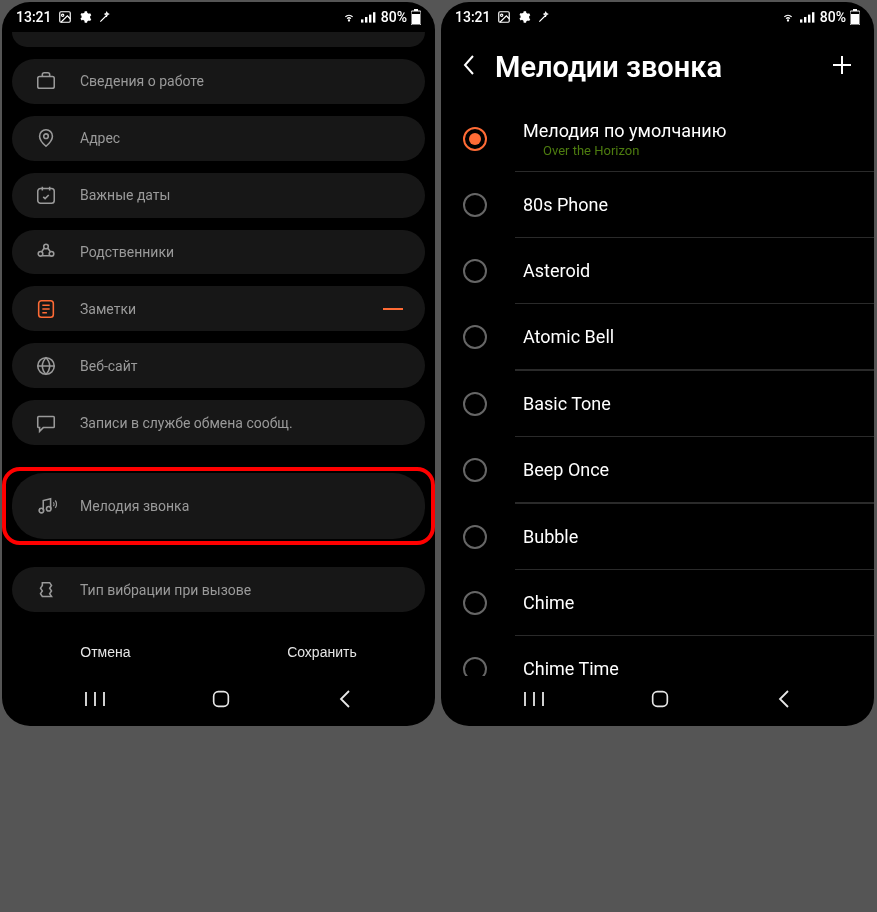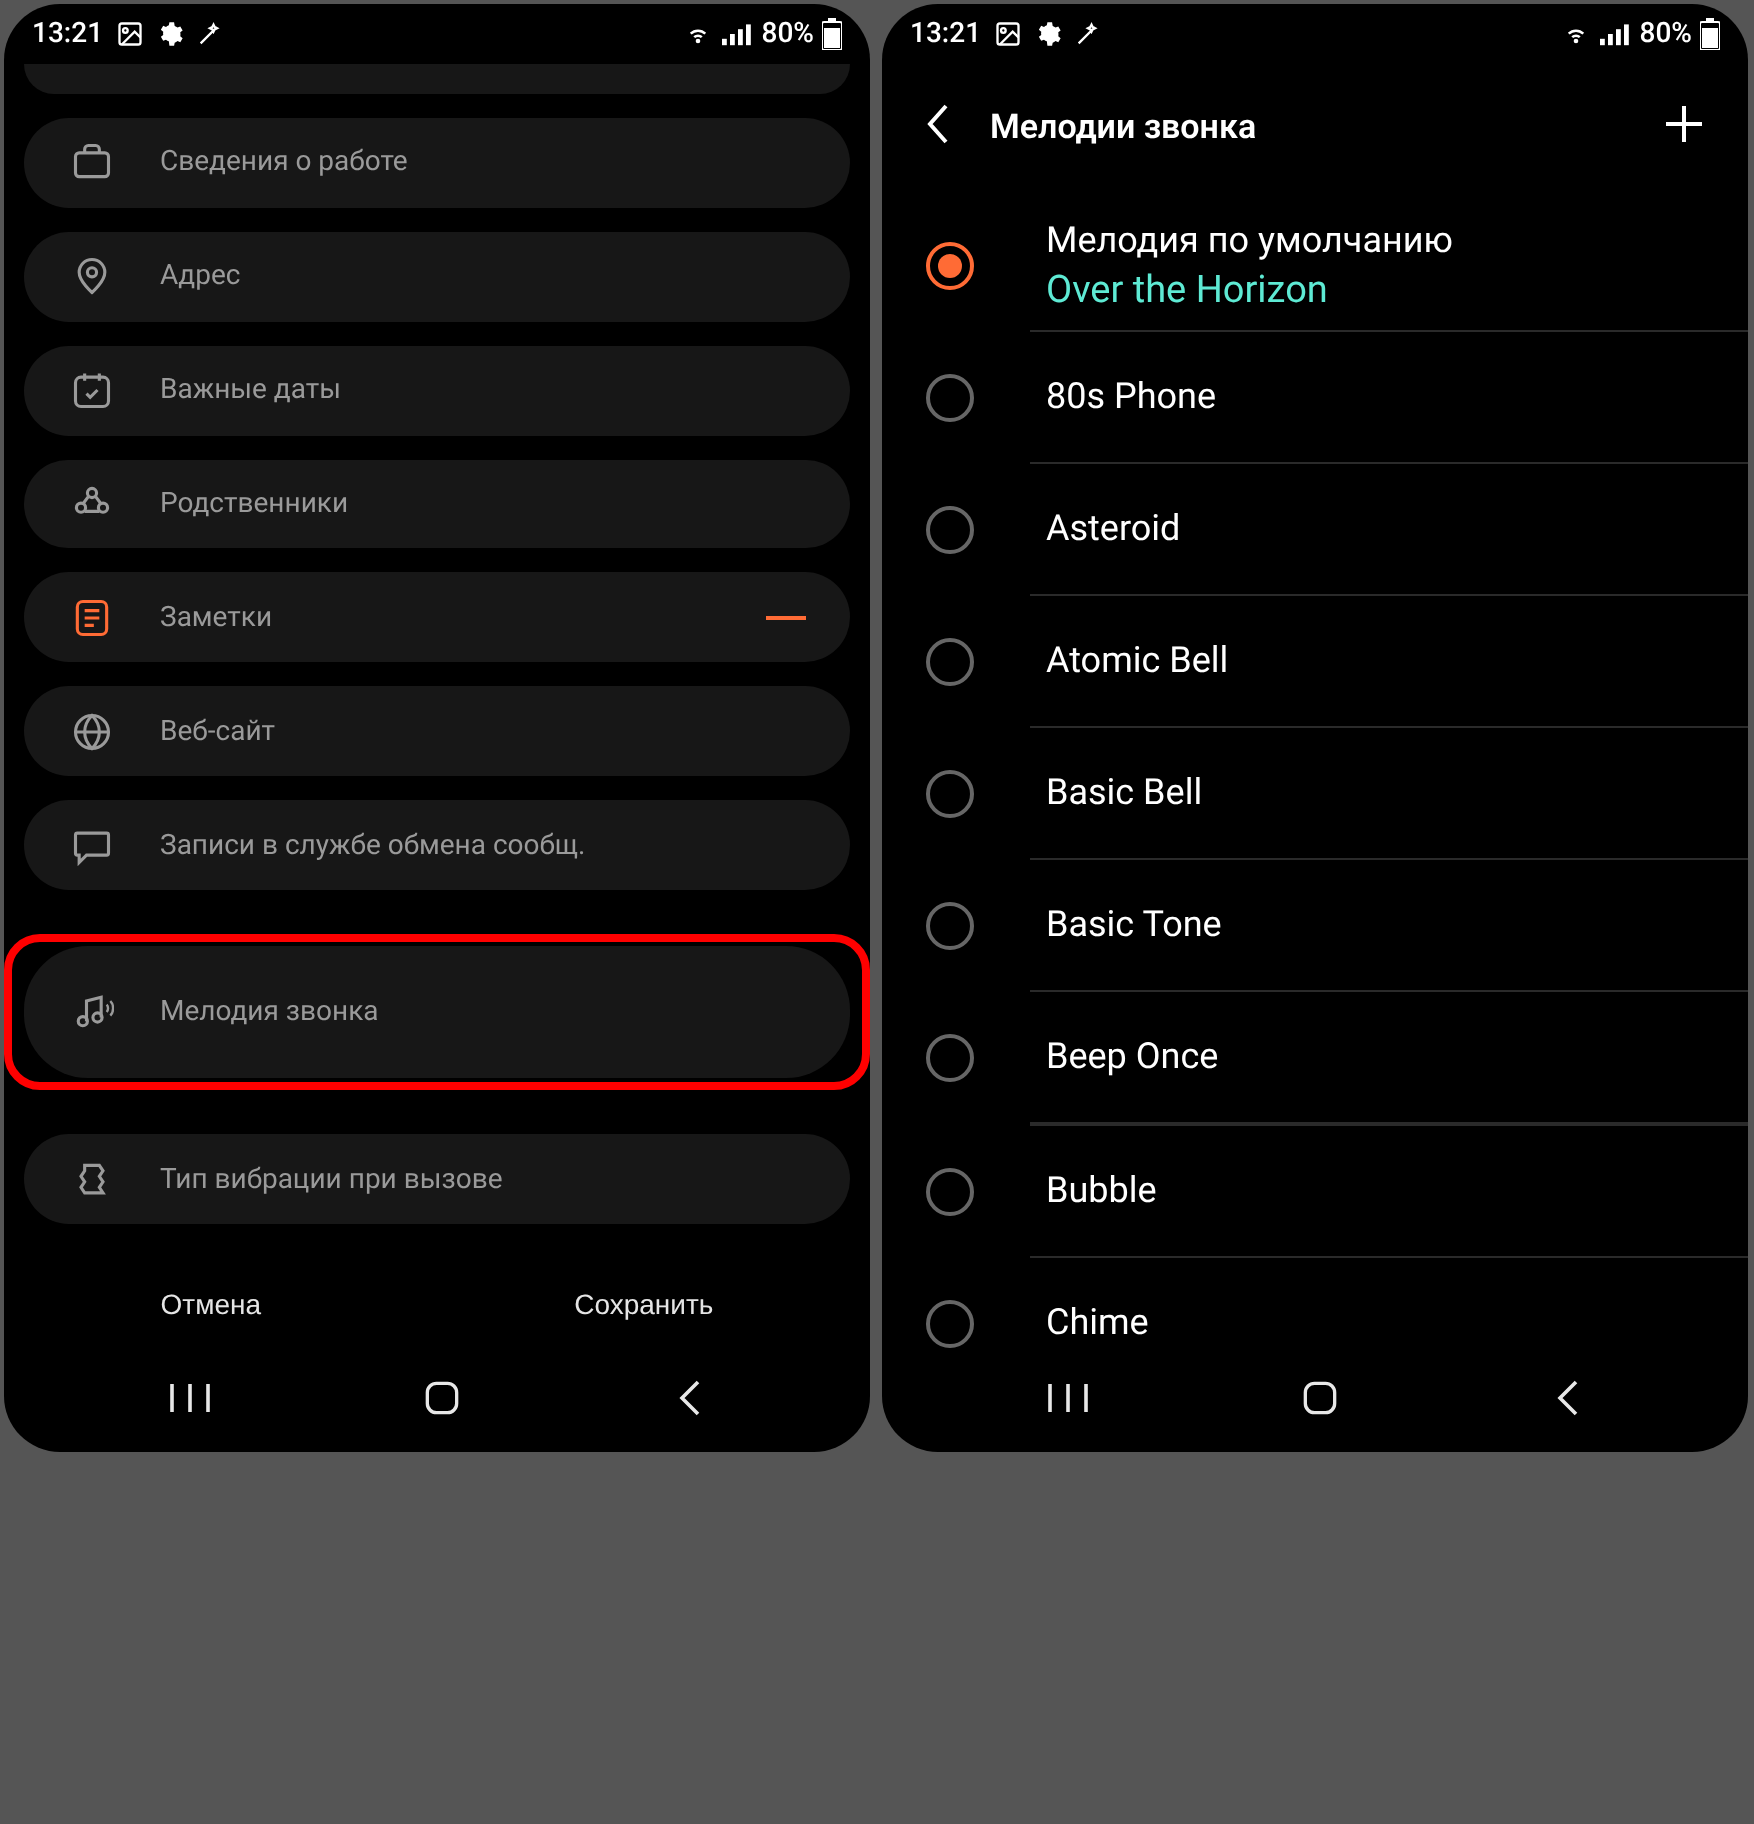--- a/index.html
+++ b/index.html
@@ -105,21 +105,21 @@
   }
   .nav-icon { color: #e8e8e8; }
   .header-row {
     display: flex;
     align-items: center;
     padding: 18px 20px 22px 20px;
     gap: 18px;
   }
   .header-title {
     color: #fff;
-    font-size: 17px;
+    font-size: 29px;
     font-weight: 600;
     flex: 1;
   }
   .ringtone-list {
     flex: 1;
     overflow: hidden;
     padding-left: 22px;
   }
   .ringtone-item {
     display: flex;
@@ -156,22 +156,23 @@
   .ringtone-text {
     display: flex;
     flex-direction: column;
     gap: 2px;
   }
   .ringtone-name {
     color: #fff;
     font-size: 18px;
   }
   .ringtone-sub {
-    color: #5eead4;
-    font-size: 19px;
+    color: #4d7c0f;
+    font-size: 13px;
+    margin-left: 20px;
   }
 </style>
 </head>
 <body>
 
 <div class="phone">
   <div class="status-bar">
     <div class="status-left">
       <span>13:21</span>
       <span class="status-icon">
@@ -426,24 +427,20 @@
         <span class="ringtone-name">Asteroid</span>
       </div>
       <div class="ringtone-divider"></div>
 
       <div class="ringtone-item">
         <span class="radio"></span>
         <span class="ringtone-name">Atomic Bell</span>
       </div>
       <div class="ringtone-divider"></div>
 
-      <div class="ringtone-item">
-        <span class="radio"></span>
-        <span class="ringtone-name">Basic Bell</span>
-      </div>
       <div class="ringtone-divider"></div>
 
       <div class="ringtone-item">
         <span class="radio"></span>
         <span class="ringtone-name">Basic Tone</span>
       </div>
       <div class="ringtone-divider"></div>
 
       <div class="ringtone-item">
         <span class="radio"></span>

